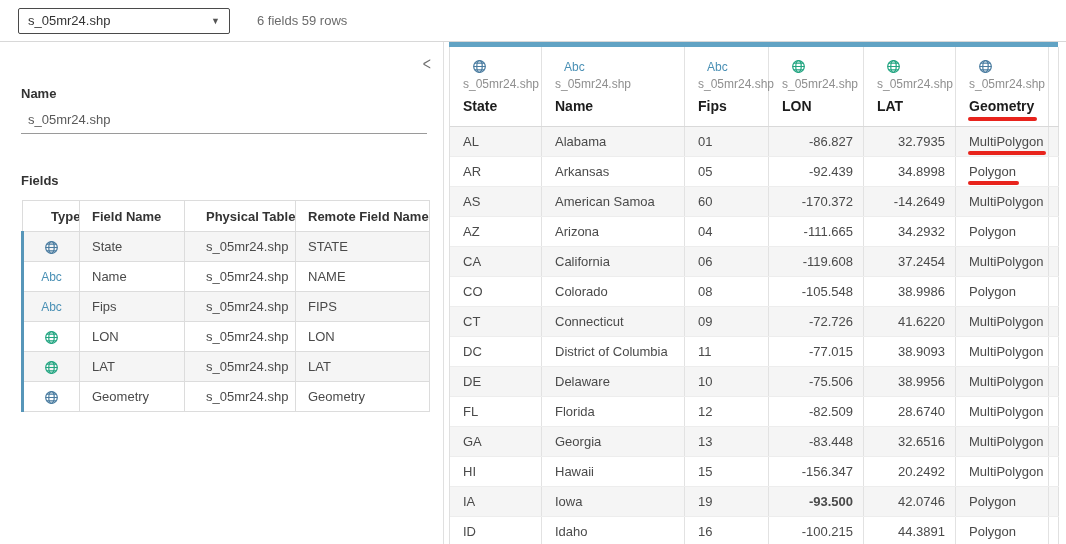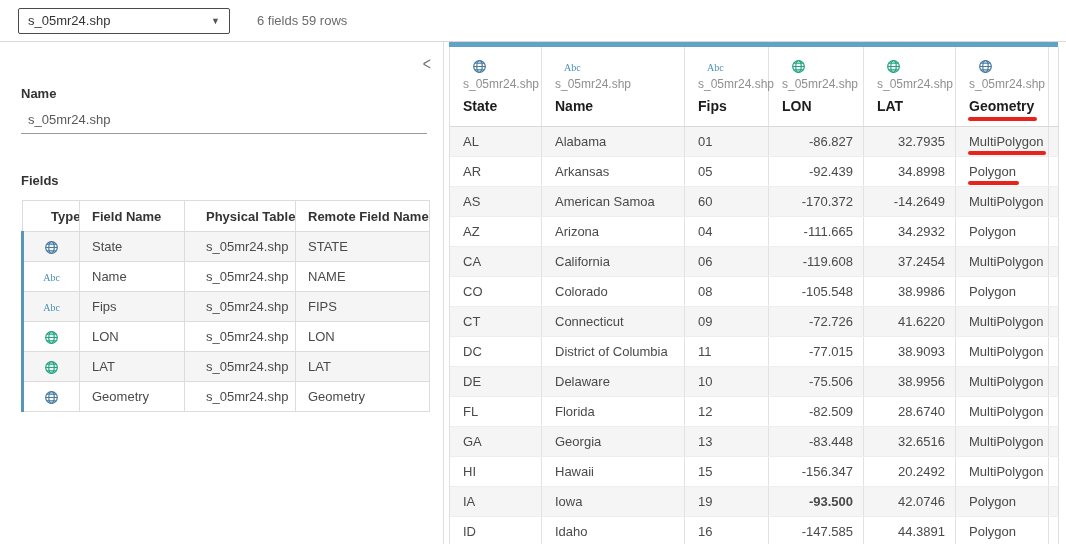--- a/index.html
+++ b/index.html
@@ -39,21 +39,21 @@
   .col-fname { width:105px; }
   .col-ptable { width:111px; }
   .col-rname { width:134px; }
   .fields-table th.h-type { padding-left:28px; }
   .fields-table td.c-type { text-align:center; border-left:3px solid var(--accent-bar,#5796b9); }
   .fields-table th.h-fname, .fields-table td.c-fname { padding-left:12px; }
   .fields-table th.h-ptable, .fields-table td.c-ptable { padding-left:21px; }
   .fields-table th.h-rname, .fields-table td.c-rname { padding-left:12px; }
   .fields-table tr.banded { background:#f5f5f5; }
 
-  .abc-icon { color:var(--abc-blue,#4a90b5); font-size:10px; font-weight:500;font-family:Liberation Serif, serif; }
+  .abc-icon { color:var(--abc-blue,#4a90b5); font-size:12px; font-weight:500; }
   .globe-icon { display:inline-block; line-height:0; vertical-align:middle; }
 
   
   .grid-panel { flex:1; padding-left:5px; background:#fff; }
   .grid { width:610px; border-left:1px solid #e0e0e0; }
   .grid-topbar { height:5px; background:var(--topbar-blue,#61a3c4); width:609px;
     margin-left:-1px; }
   .grid-header { display:flex; height:80px; border-bottom:1px solid #d9d9d9;
     background:#fff; }
   .gh-cell { border-right:1px solid #e2e2e2; padding:10px 0 0 13px; flex:none;
@@ -473,21 +473,21 @@
             <div class="g-cell" style="width: 92px;">
               <span class="cell-text">ID</span>
             </div>
             <div class="g-cell" style="width: 143px;">
               <span class="cell-text">Idaho</span>
             </div>
             <div class="g-cell" style="width: 84px;">
               <span class="cell-text">16</span>
             </div>
             <div class="g-cell right" style="width: 95px;">
-              <span class="cell-text">-147.585</span>
+              <span class="cell-text">-100.215</span>
             </div>
             <div class="g-cell right" style="width: 92px;">
               <span class="cell-text">44.3891</span>
             </div>
             <div class="g-cell" style="width: 93px;">
               <span class="cell-text">Polygon</span>
             </div>
             <div class="g-filler" style="width: 10px;"></div>
           </div>
         </div>

